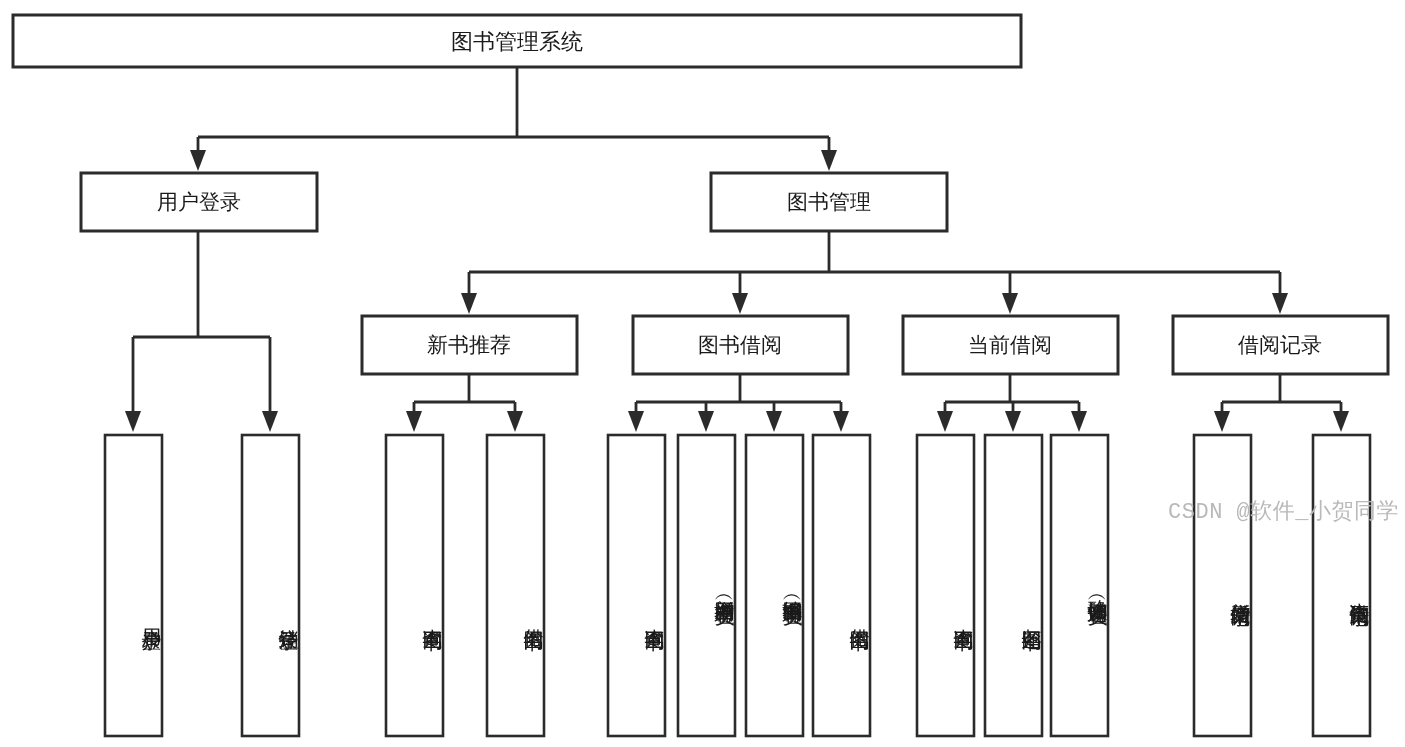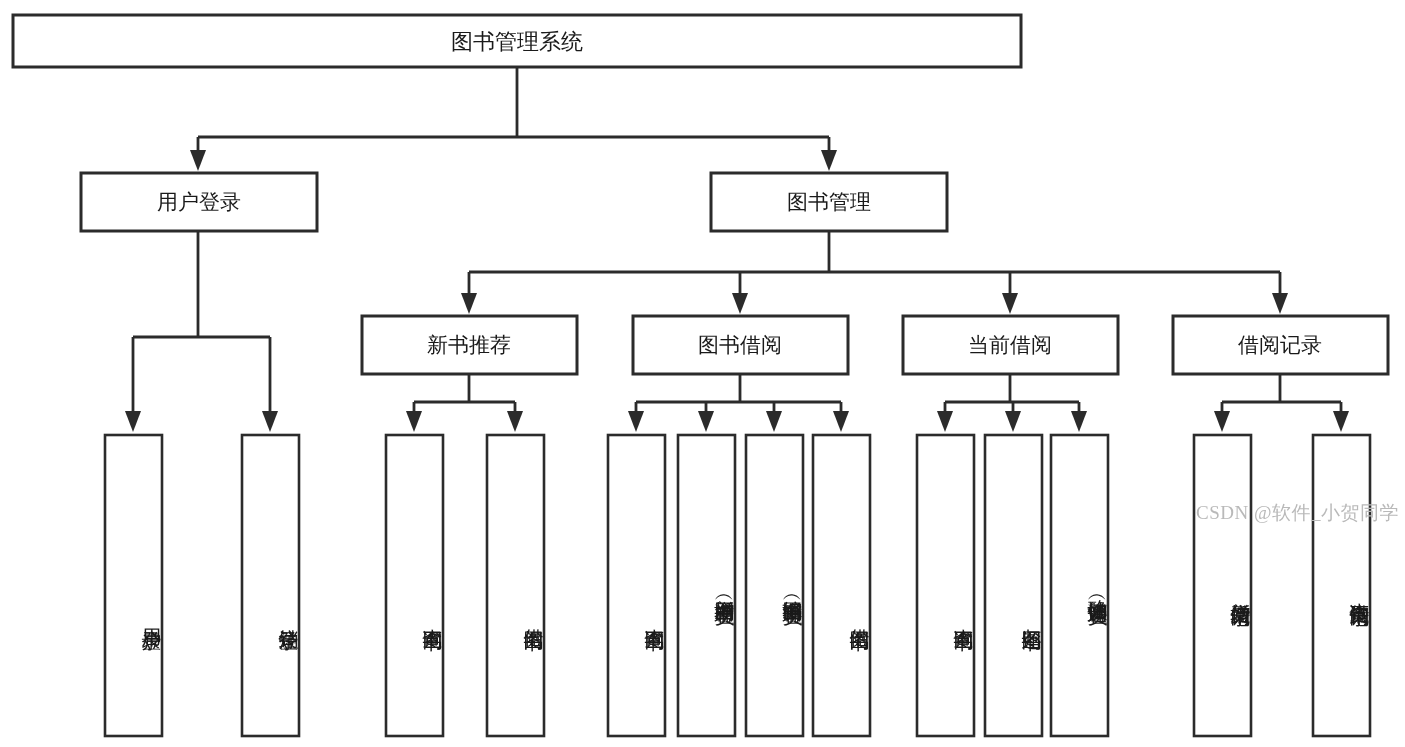--- a/index.html
+++ b/index.html
@@ -70,22 +70,22 @@
     text-orientation: upright;
     white-space: nowrap;
     letter-spacing: 1px;
     text-align: center;
     pointer-events: none;
   }
   .watermark {
     position: absolute;
     right: 6px;
     bottom: 4px;
-    font-family: Liberation Serif, serif;
-    font-size: 19px;
+    font-family: Liberation Mono, monospace;
+    font-size: 22px;
     color: #b9b9b9;
     letter-spacing: 0.5px;
     white-space: nowrap;
   }
 </style>
 </head>
 <body>
 
 <div id="diagram-root">
 

